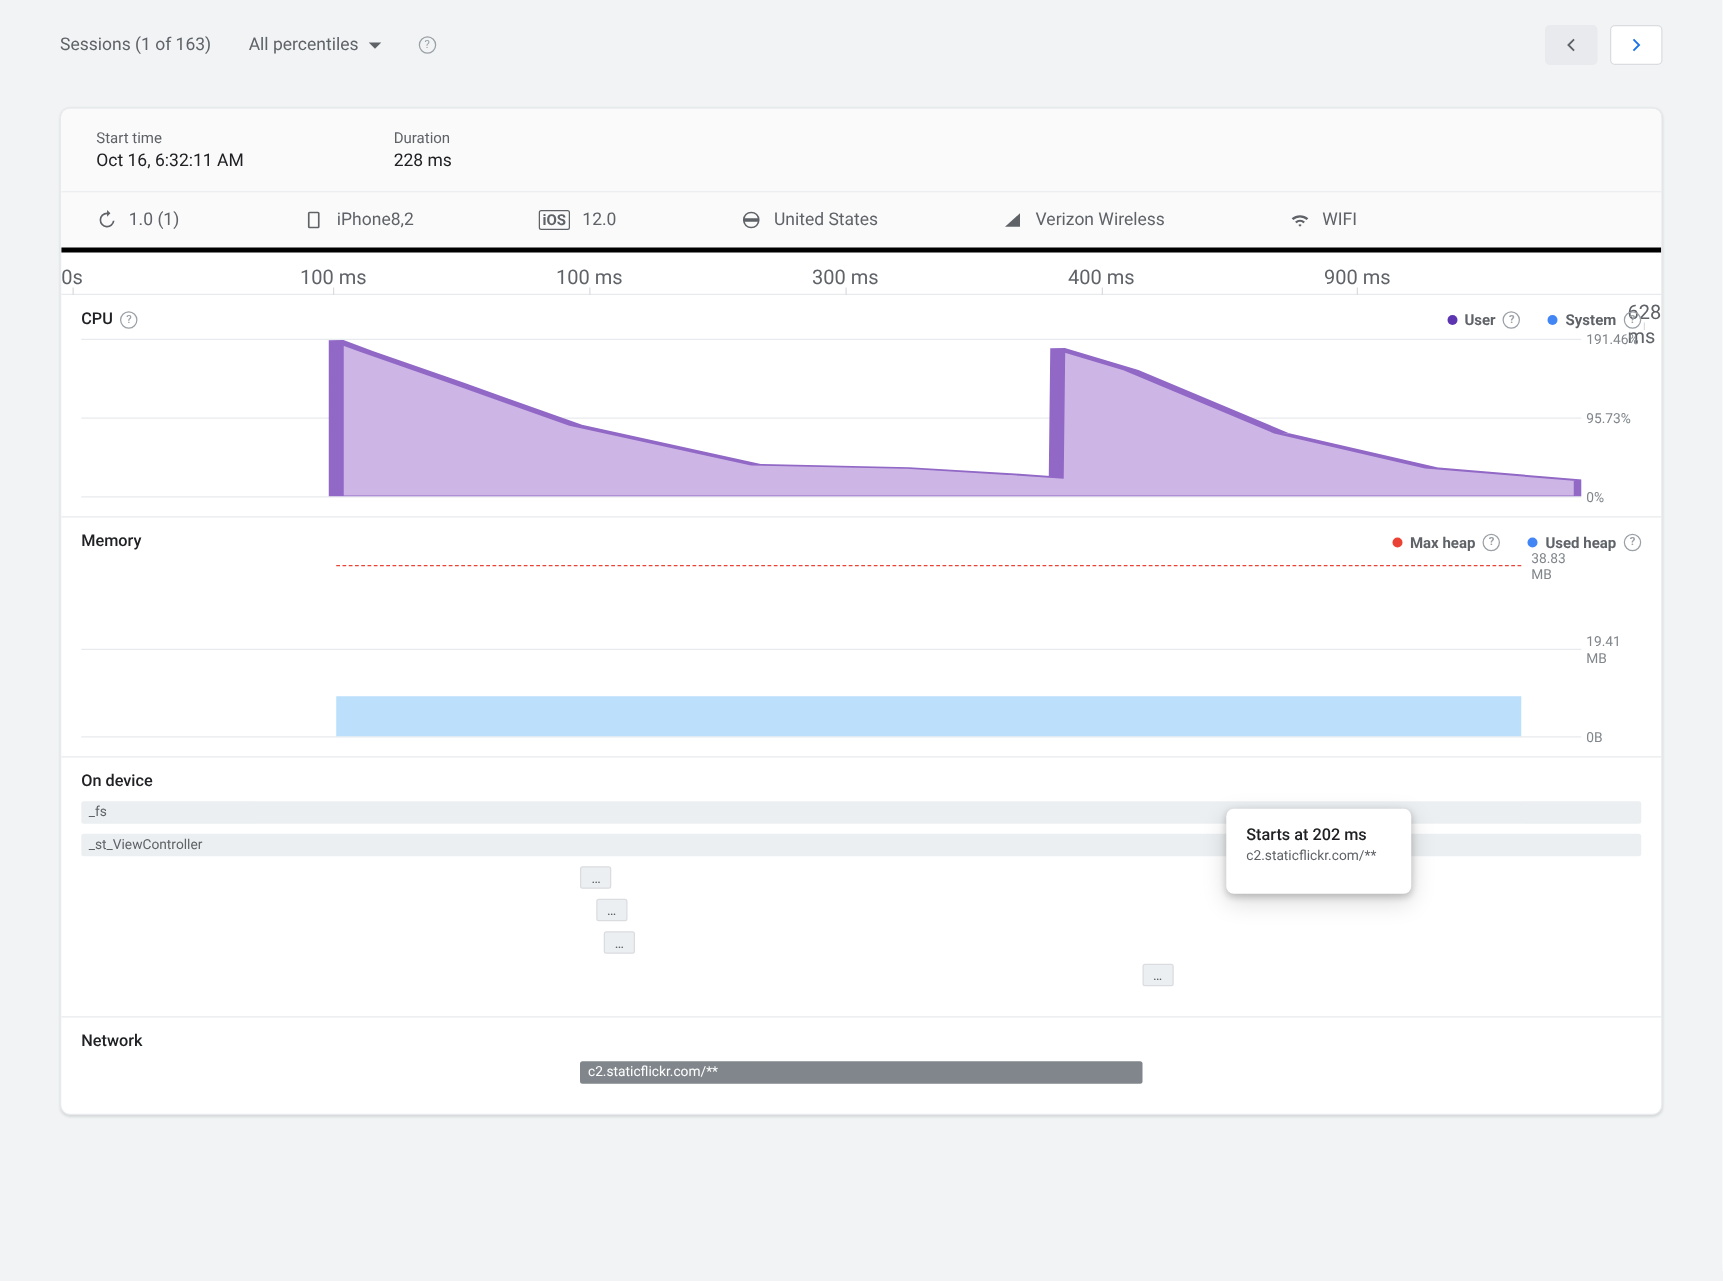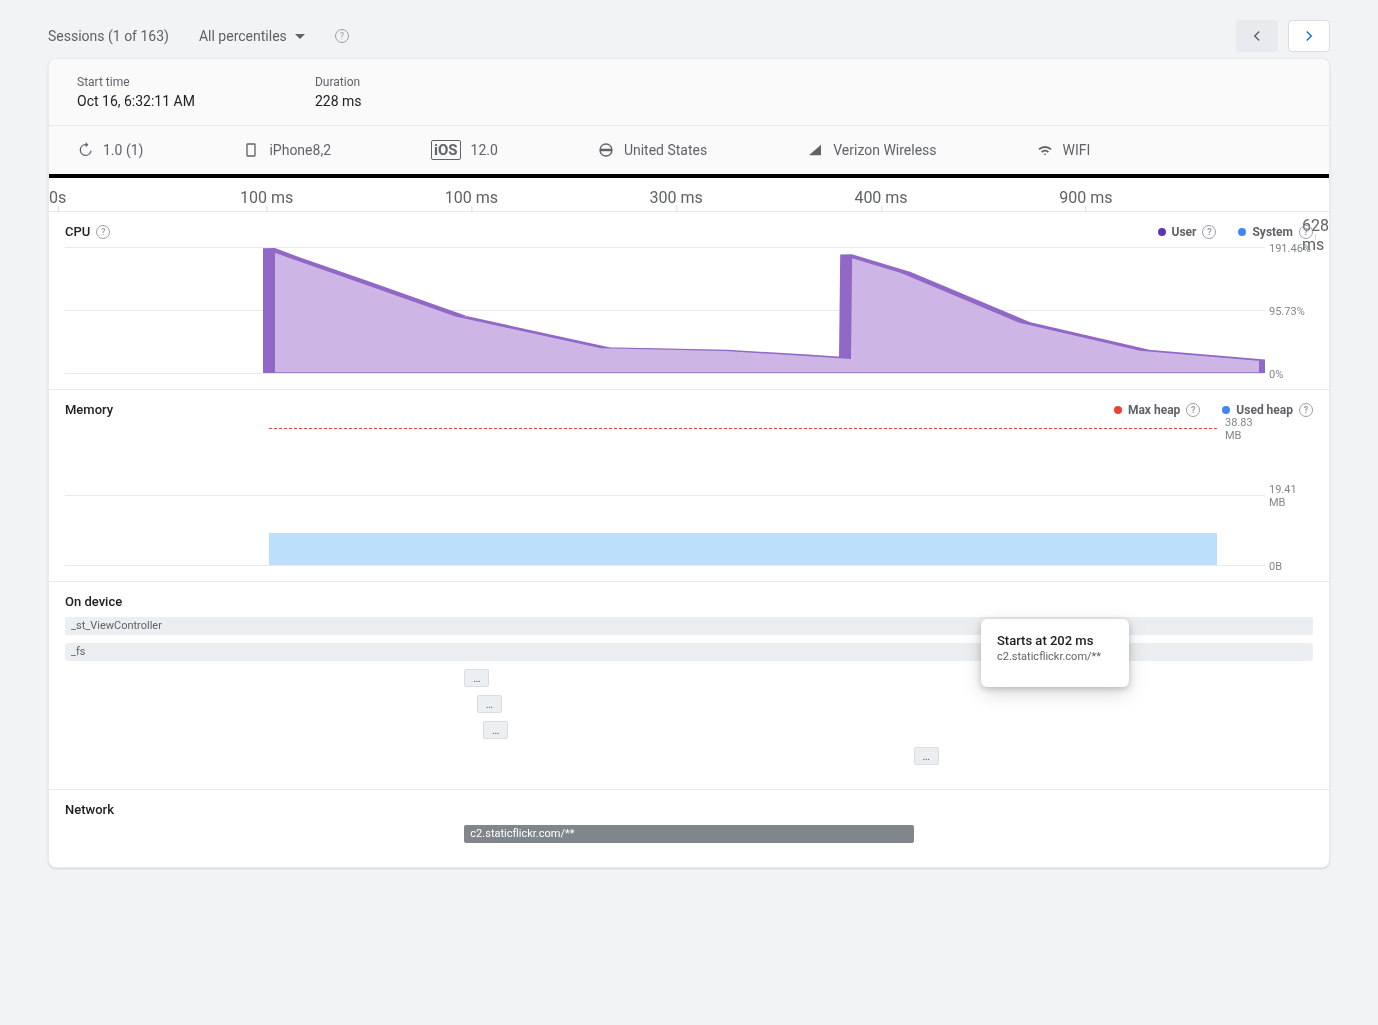--- a/index.html
+++ b/index.html
@@ -9,21 +9,21 @@
     color: #202124;
     font-size: 13px;
   }
   .page {
     padding: 20px 48px 40px;
   }
   .topbar {
     display: flex;
     align-items: center;
     justify-content: space-between;
-    margin-bottom: 6px;
+    margin-bottom: 34px;
   }
   .topbar-left {
     display: flex;
     align-items: center;
     gap: 30px;
     color: #5f6368;
     font-size: 14px;
   }
   .perc-select {
     display: inline-flex;
@@ -87,21 +87,21 @@
     display: flex;
     padding: 14px 28px;
     gap: 100px;
     border-bottom: 4px solid #000000;
     color: #5f6368;
     font-size: 14px;
     background:#fafafa;
   }
   .info-item { display: flex; align-items: center; gap: 10px; }
   .info-item svg { width: 16px; height: 16px; fill: #5f6368; }
-  .ios-tag { font-size:15px; font-weight:700; border:1px solid #5f6368; border-radius:2px; padding:0 2px; color:#5f6368;}
+  .ios-tag { font-size:12px; font-weight:700; border:1px solid #5f6368; border-radius:2px; padding:0 2px; color:#5f6368;}
 
   .section {
     border-bottom: 1px solid #e8eaed;
     padding: 12px 16px 16px;
     position: relative;
   }
   .time-axis { padding: 10px 16px 6px; border-bottom: 1px solid #e8eaed; position: relative; height:34px;}
   .tick { position:absolute; font-size: 16px; color: #5f6368; transform:translateX(-50%);}
   .tick::after{content:'';position:absolute;left:50%;top:18px;width:1px;height:6px;background:#dadce0;}
   .tick:first-child{transform:none;}
@@ -303,24 +303,24 @@
     </div>
 
     <div class="section">
       <div class="section-header">
           <div class="section-title">
             <span>On device</span>
           </div>
         </div>
       <div id="od-rows">
           <div class="od-row">
+            <div class="bar gray" style="left: 0%; width: 100%;">_fs</div>
+          </div>
+          <div class="od-row">
             <div class="bar gray" style="left: 0%; width: 100%;">_st_ViewController</div>
-          </div>
-          <div class="od-row">
-            <div class="bar gray" style="left: 0%; width: 100%;">_fs</div>
           </div>
           <div class="od-row">
             <div class="bar tiny" style="left: 32%; width: 2%;">…</div>
           </div>
           <div class="od-row">
             <div class="bar tiny" style="left: 33%; width: 2%;">…</div>
           </div>
           <div class="od-row">
             <div class="bar tiny" style="left: 33.5%; width: 2%;">…</div>
           </div>

